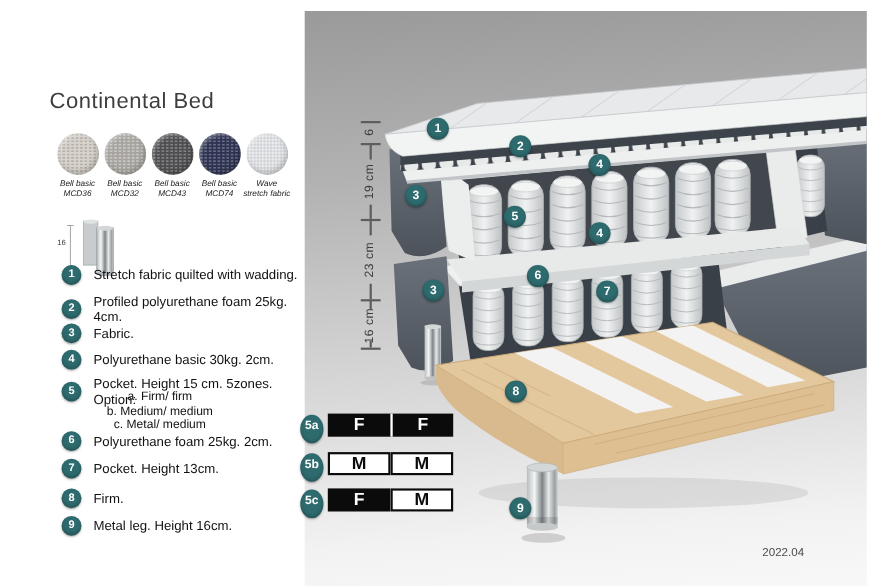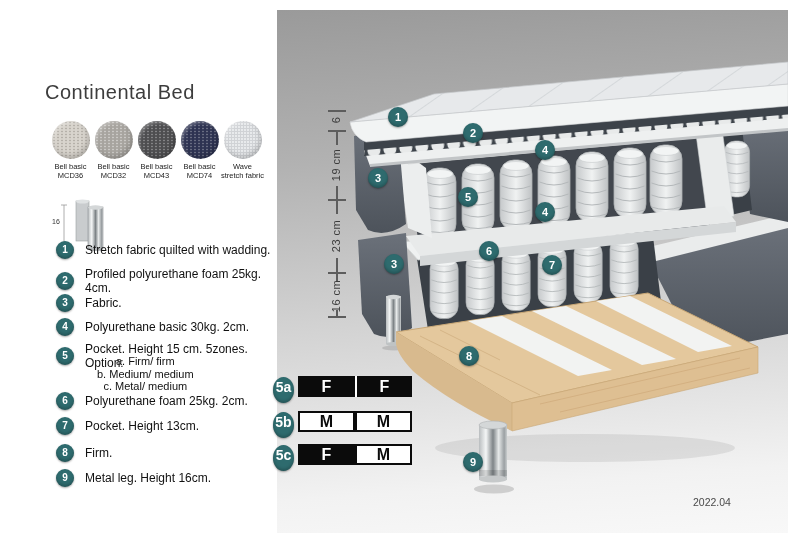--- a/index.html
+++ b/index.html
@@ -14,21 +14,21 @@
 
   .swatches{position:absolute;left:50px;top:121px;display:flex;gap:2px;}
   .swatch-wrap{width:41px;display:flex;flex-direction:column;align-items:center;}
   .swatch{width:38px;height:38px;border-radius:50%;
           box-shadow:inset -2px -3px 5px rgba(0,0,0,.18), inset 2px 2px 3px rgba(255,255,255,.25);}
   .sw1{background-color:#d8d4cd;background-image:radial-gradient(rgba(90,85,75,.28) 1px,transparent 1.5px);background-size:4px 3px;}
   .sw2{background-color:#a7a49f;background-image:radial-gradient(rgba(255,255,255,.40) 1px,transparent 1.5px);background-size:4px 3px;}
   .sw3{background-color:#4e4e50;background-image:radial-gradient(rgba(255,255,255,.30) 1px,transparent 1.5px);background-size:4px 3px;}
   .sw4{background-color:#2e3352;background-image:radial-gradient(rgba(255,255,255,.28) 1px,transparent 1.5px);background-size:4px 3px;}
   .sw5{background-color:#edeff1;background-image:radial-gradient(rgba(120,125,130,.25) 1px,transparent 1.5px);background-size:3px 3px;}
-  .swatch-label{margin-top:3px;font-size:7.5px;line-height:1.2;text-align:center;color:#222;white-space:nowrap;}
+  .swatch-label{margin-top:3px;font-size:7.5px;line-height:1.2;text-align:center;color:#222;white-space:nowrap;font-style:italic;}
 
   .leg-note{position:absolute;left:50px;top:197px;width:80px;height:56px;}
   .leg16{position:absolute;left:2px;top:21px;font-size:7px;color:#333;}
 
   .legend-item{position:absolute;left:56px;display:flex;align-items:center;gap:11px;width:215px;}
   .badge{background:var(--teal,#2e6b6e);color:#fff;border-radius:50%;text-align:center;
          box-shadow:0 1px 2px rgba(0,0,0,.35), inset 0 -2px 3px rgba(0,0,0,.20);flex:0 0 auto;}
   .legend-badge{width:18px;height:18px;line-height:18px;font-size:10px;font-weight:700;}
   .legend-text{font-size:12px;color:#111;}
   .legend-options{position:absolute;left:97px;top:355px;font-size:11px;color:#111;line-height:12.5px;text-align:center;}
@@ -38,21 +38,21 @@
             background:linear-gradient(176deg,#9a9a9a 0%,#b2b2b2 28%,#d3d3d3 58%,#f2f2f2 88%,#f8f8f8 100%);}
   .bed-svg{position:absolute;left:277px;top:10px;}
 
   .dim-tick{position:absolute;width:18px;height:2px;background:#5d5d5d;}
   .dim-stub{position:absolute;width:2px;background:#5d5d5d;}
   .dim-label{position:absolute;width:60px;height:14px;font-size:11px;color:#3c3c3c;text-align:center;
              letter-spacing:.5px;transform:rotate(-90deg);}
 
   .callout{position:absolute;width:20px;height:20px;line-height:20px;font-size:11px;font-weight:700;}
 
-  .f-badge{position:absolute;width:21px;height:26px;line-height:21px;font-size:14px;font-weight:700;}
+  .f-badge{position:absolute;width:21px;height:26px;line-height:21px;font-size:11px;font-weight:700;}
   .f-row{position:absolute;left:298px;width:114px;height:21px;display:flex;}
   .f-cell{flex:1 1 50%;display:flex;align-items:center;justify-content:center;
           font-size:16px;font-weight:600;box-sizing:border-box;}
   .f-cell.dark{background:#0b0b0b;color:#fff;}
   .f-cell.light{background:#fff;color:#0b0b0b;border:2px solid #0b0b0b;}
   .f-cell.dark + .f-cell.dark{border-left:2px solid #fff;}
 
   .version{position:absolute;left:693px;top:496px;font-size:10.5px;color:#4a4a4a;}
 </style>
 </head>

